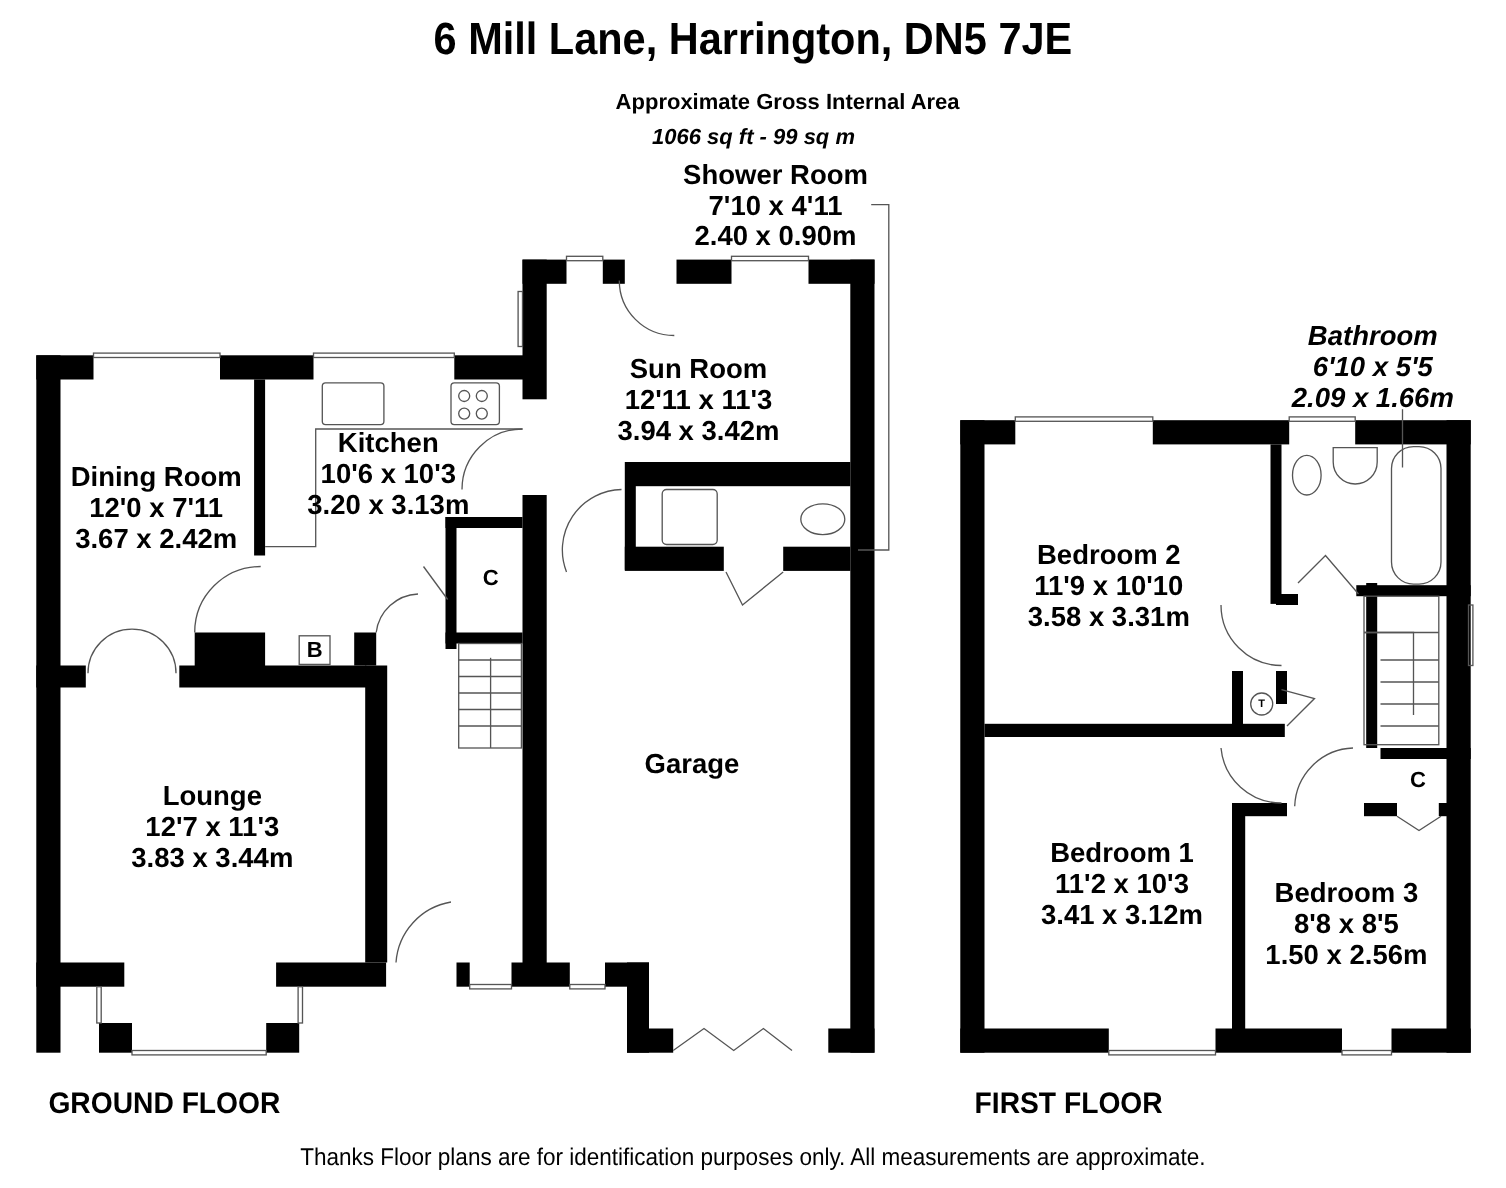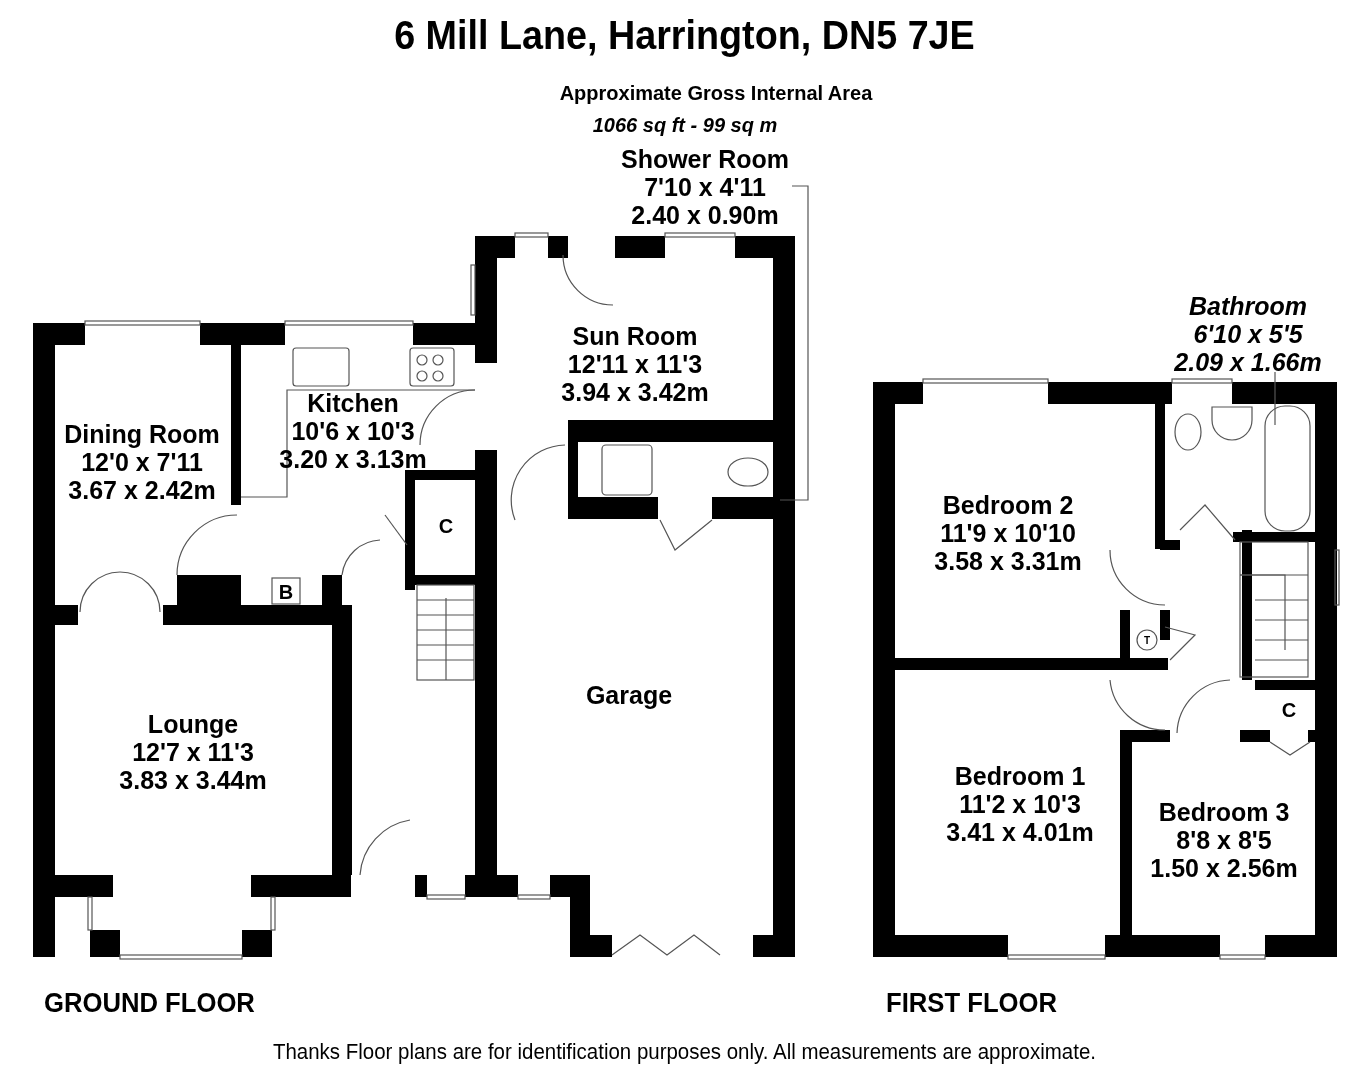--- a/index.html
+++ b/index.html
@@ -207,21 +207,21 @@
   <div>2.09 x 1.66m</div>
 </div>
 <div class="room-label" style="left:1008px; top:491px;">
   <div>Bedroom 2</div>
   <div>11'9 x 10'10</div>
   <div>3.58 x 3.31m</div>
 </div>
 <div class="room-label" style="left:988px; top:762px;margin-left:32px;">
   <div>Bedroom 1</div>
   <div>11'2 x 10'3</div>
-  <div>3.41 x 4.01m</div>
+  <div>3.41 x 3.12m</div>
 </div>
 <div class="room-label" style="left:1224px; top:798px;">
   <div>Bedroom 3</div>
   <div>8'8 x 8'5</div>
   <div>1.50 x 2.56m</div>
 </div>
 <div class="tag" style="left:1289px; top:710px;">C</div>
 <div class="tag" style="left:1147px; top:640px; font-size:10px;">T</div>
 
 <div class="floor-label" style="left:44px; top:988px;">GROUND FLOOR</div>

